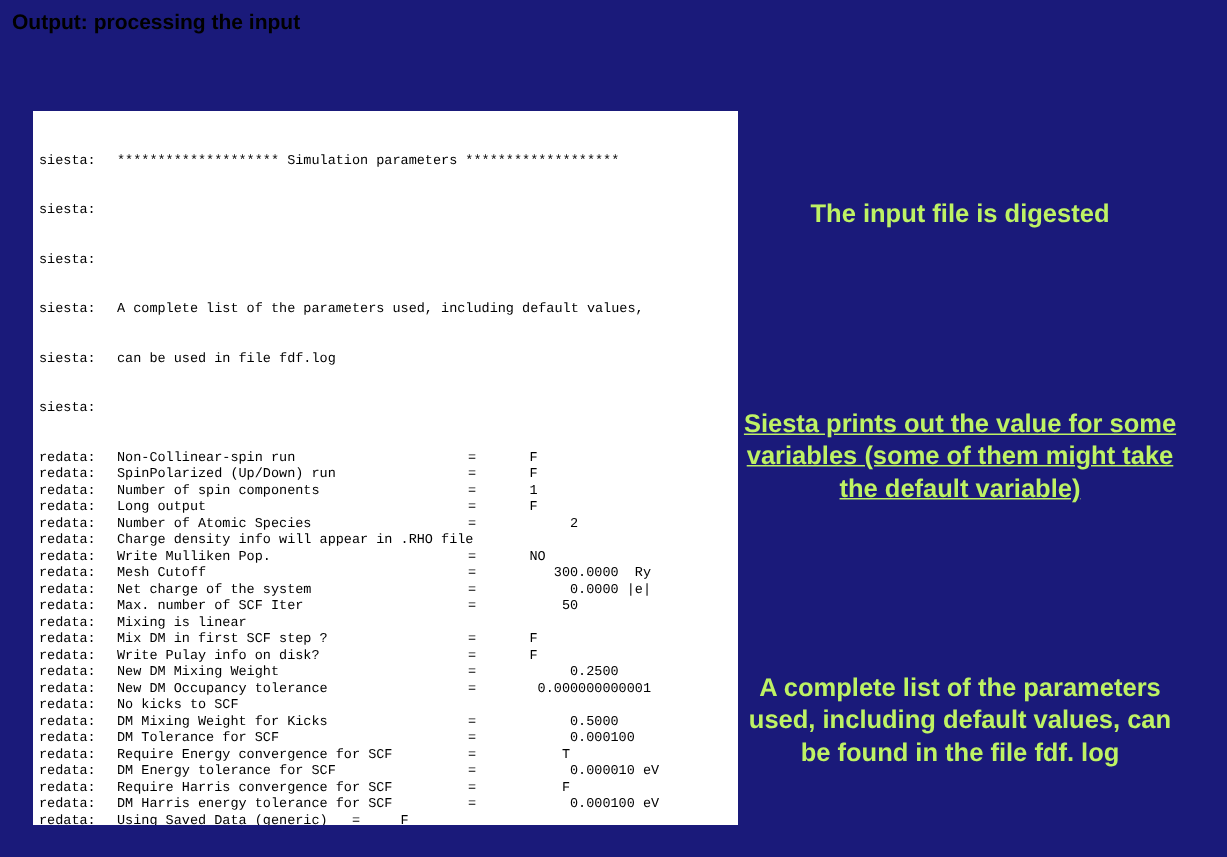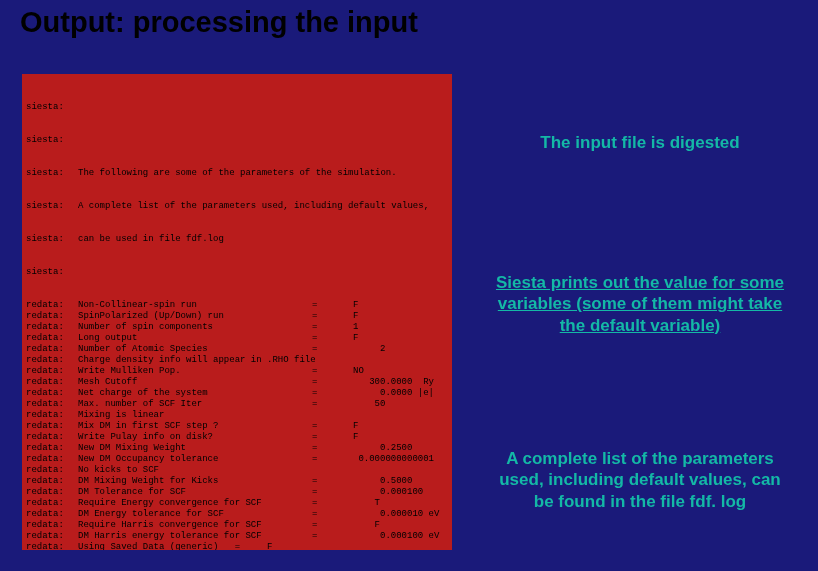--- a/index.html
+++ b/index.html
@@ -7,43 +7,43 @@
     width: 818px;
     height: 571px;
     background: #1a1a7a;
     font-family: Arial, Helvetica, sans-serif;
     position: relative;
     overflow: hidden;
   }
   .slide-title {
     position: absolute;
     top: 6px;
-    left: 20px;
+    left: 8px;
     color: #000;
-    font-size: 29px;
+    font-size: 14px;
     font-weight: bold;
   }
   .terminal {
     position: absolute;
     top: 74px;
     left: 22px;
-    width: 430px;
+    width: 470px;
     height: 476px;
-    background: #b91c1c;
+    background: #ffffff;
     color: #000;
     font-family: "Courier New", monospace;
     font-size: 9px;
     line-height: 11px;
     padding: 6px 4px;
     white-space: pre;
     overflow: hidden;
   }
   .annotation {
     position: absolute;
-    color: #14b8a6;
+    color: #bef264;
     font-weight: bold;
     font-size: 17px;
     text-align: center;
     line-height: 1.25;
   }
   .anno1 { top: 132px; left: 490px; width: 300px; }
   .anno2 { top: 272px; left: 490px; width: 300px; text-decoration: underline; }
   .anno3 { top: 448px; left: 490px; width: 300px; }
   .row { display: flex; }
   .lbl { width: 52px; flex: 0 0 52px; }
@@ -52,27 +52,27 @@
   .val { }
 </style>
 </head>
 <body>
 
 <div class="slide-title">Output: processing the input</div>
 
 <div class="terminal">
   <div class="row">
     <span class="lbl">siesta:</span>
+    <span>******************** Simulation parameters *******************</span>
   </div>
   <div class="row">
     <span class="lbl">siesta:</span>
   </div>
   <div class="row">
     <span class="lbl">siesta:</span>
-    <span>The following are some of the parameters of the simulation.</span>
   </div>
   <div class="row">
     <span class="lbl">siesta:</span>
     <span>A complete list of the parameters used, including default values,</span>
   </div>
   <div class="row">
     <span class="lbl">siesta:</span>
     <span>can be used in file fdf.log</span>
   </div>
   <div class="row">

